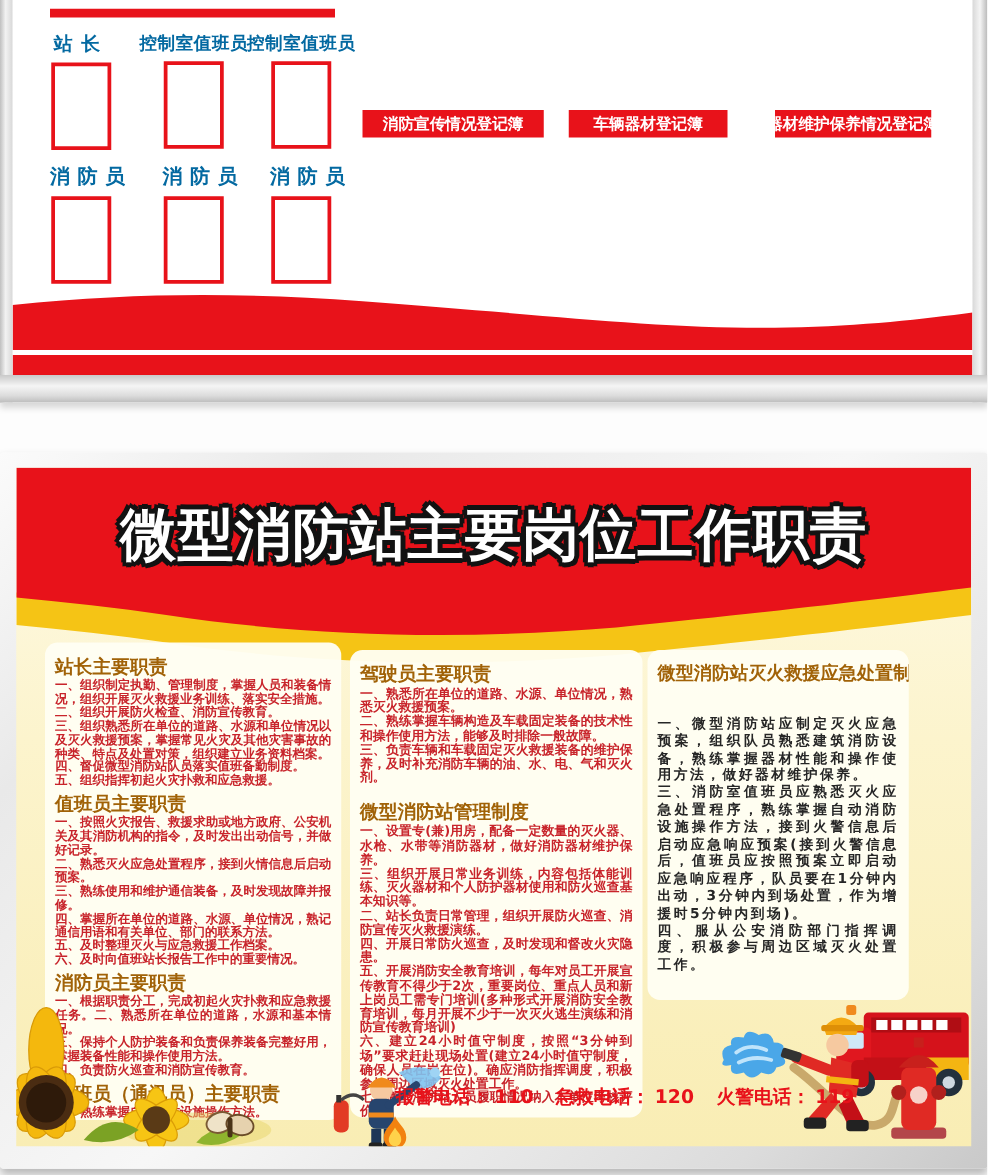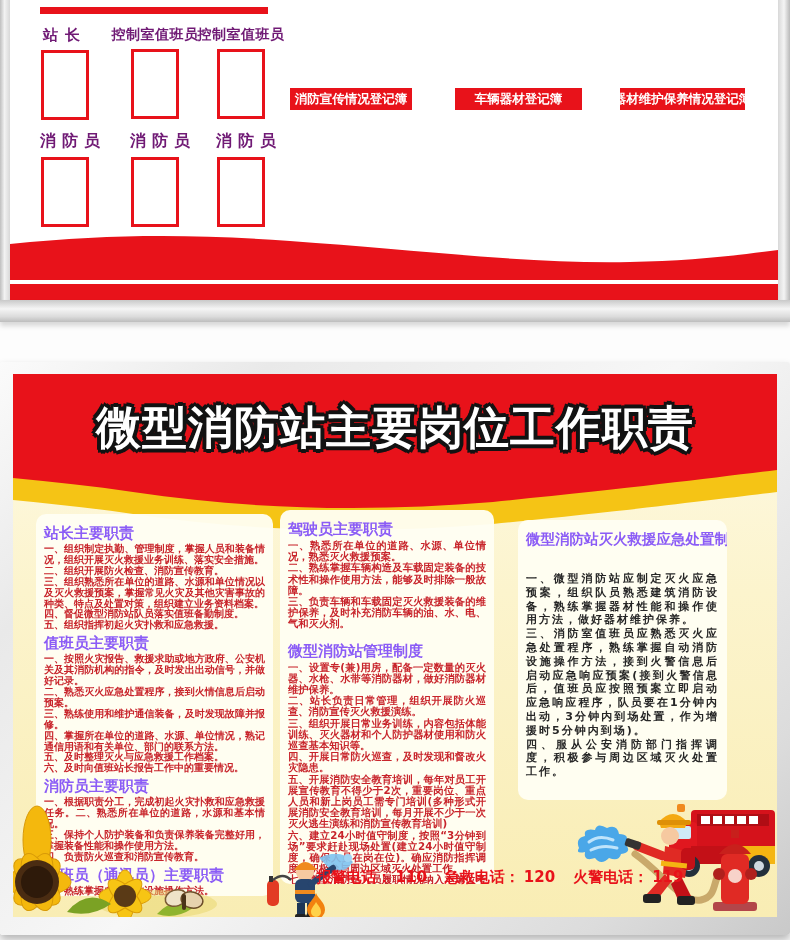--- a/index.html
+++ b/index.html
@@ -10,21 +10,21 @@
   .poster1{position:absolute;left:0;top:0;width:790px;height:322px;background:#ffffff;}
   .p1-frame-left{position:absolute;left:0;top:0;width:10px;height:322px;
     background:linear-gradient(90deg,#bfbfbf,#f2f2f2 45%,#d8d8d8);}
   .p1-frame-right{position:absolute;right:0;top:0;width:12px;height:322px;
     background:linear-gradient(90deg,#d8d8d8,#f4f4f4 50%,#b9b9b9);}
   .p1-frame-bottom{position:absolute;left:0;top:300px;width:790px;height:22px;
     background:linear-gradient(180deg,#c9c9c9,#f5f5f5 40%,#dcdcdc 75%,#bdbdbd);
     box-shadow:0 4px 5px rgba(0,0,0,.15);}
   .p1-topbar{position:absolute;left:40px;top:7px;width:228px;height:7px;background:#e8121a;}
   .photo-cell{position:absolute;width:110px;transform:translateX(-50%);text-align:center;}
-  .photo-label{display:block;color:#701a75;font-weight:800;white-space:nowrap;}
+  .photo-label{display:block;color:#0369a1;font-weight:800;white-space:nowrap;}
   .row1 .photo-label{font-size:15px;letter-spacing:7px;}
   .row1 .photo-label.long{font-size:14px;letter-spacing:0.5px;}
   .row2 .photo-label{font-size:16px;letter-spacing:6px;margin-left:16px;}
   .photo-frame{width:42px;height:64px;border:3px solid #e8121a;background:#fff;margin:5px auto 0;}
   .badge{position:absolute;height:22px;background:#e8121a;color:#ffffff;font-weight:800;
     font-size:12.5px;display:flex;align-items:center;justify-content:center;white-space:nowrap;}
   .p1-wave{position:absolute;left:10px;top:228px;width:768px;height:74px;display:block;}
 
   
   .poster2{position:absolute;left:0;top:362px;width:790px;height:573px;
@@ -34,23 +34,23 @@
     background:linear-gradient(180deg,#fefbе8 0%,#fdf7d8 35%,#faf0bd 100%);
     background:linear-gradient(180deg,#fefae6 0%,#fcf4cd 40%,#f9edb4 100%);}
   .banner-wave{position:absolute;left:0;top:0;width:100%;height:165px;display:block;}
   .banner-title{position:absolute;left:0;top:24px;width:100%;margin:0;text-align:center;
     font-size:45px;font-weight:900;color:#ffffff;letter-spacing:1px;white-space:nowrap;
     text-shadow:4px 0 0 #121212,-4px 0 0 #121212,0 4px 0 #121212,0 -4px 0 #121212,
       3px 3px 0 #121212,-3px 3px 0 #121212,3px -3px 0 #121212,-3px -3px 0 #121212;}
   .panel{position:absolute;background:rgba(255,254,243,.96);border-radius:10px;
     padding:7px 8px;box-sizing:border-box;overflow:hidden;}
   .panel1{left:23px;top:140px;width:237px;height:382px;}
-  .panel2{left:267px;top:136px;width:214px;height:374px;}
+  .panel2{left:267px;top:146px;width:234px;height:374px;}
   .panel3{left:505px;top:146px;width:209px;height:280px;}
-  .sec-heading{margin:3px 0 2px;color:#8b5cf6;font-weight:900;font-size:15px;line-height:18px;white-space:nowrap;}
+  .sec-heading{margin:3px 0 2px;color:#a16207;font-weight:900;font-size:15px;line-height:18px;white-space:nowrap;}
   .panel3 .sec-heading{font-size:14.5px;margin-bottom:24px;}
   .sec-p{margin:0;color:#c8242b;font-weight:700;font-size:10px;line-height:10.9px;text-align:justify;}
   .panel2 .sec-p{font-size:10.3px;line-height:11.2px;}
   .panel2 .sec2-gap{margin-top:12px;}
   .panel3 .sec-p{color:#262626;font-size:11px;line-height:13.8px;letter-spacing:2px;}
   .hotlines{position:absolute;left:487px;top:494px;transform:translateX(-50%);
     display:flex;gap:18px;white-space:nowrap;}
   .hotline{color:#e8121a;font-weight:900;font-size:15px;}
   .hotline .hl-num{margin-left:4px;}
   .art{position:absolute;pointer-events:none;}
@@ -84,21 +84,21 @@
         <div class="photo-cell row2" style="left: 155px; top: 131px;">
           <span class="photo-label">消防员</span>
           <div class="photo-frame"></div>
         </div>
         <div class="photo-cell row2" style="left: 241px; top: 131px;">
           <span class="photo-label">消防员</span>
           <div class="photo-frame"></div>
         </div>
       </div>
     <div id="registry-badges">
-        <div class="badge" style="left: 290px; width: 122px; top: 88px;">消防宣传情况登记簿</div>
+        <div class="badge" style="left: 290px; width: 145px; top: 88px;">消防宣传情况登记簿</div>
         <div class="badge" style="left: 455px; width: 127px; top: 88px;">车辆器材登记簿</div>
         <div class="badge" style="left: 620px; width: 125px; top: 88px;">器材维护保养情况登记簿</div>
       </div>
 
     <svg class="p1-wave" viewBox="0 0 768 74" preserveAspectRatio="none">
       <path d="M0,16 C100,6 180,6 280,13 C420,23 520,36 620,34 C680,33 730,27 768,22 L768,52 L0,52 Z" fill="#e8121a"></path>
       <rect x="0" y="56" width="768" height="18" fill="#e8121a"></rect>
     </svg>
 
     <div class="p1-frame-left"></div>
@@ -137,22 +137,22 @@
           <h3 class="sec-heading">值班员（通讯员）主要职责</h3>
           <p class="sec-p">一、熟练掌握自动消防设施操作方法。</p>
         </div>
       <div class="panel panel2">
           <h3 class="sec-heading">驾驶员主要职责</h3>
           <p class="sec-p">一、熟悉所在单位的道路、水源、单位情况，熟悉灭火救援预案。</p>
           <p class="sec-p">二、熟练掌握车辆构造及车载固定装备的技术性和操作使用方法，能够及时排除一般故障。</p>
           <p class="sec-p">三、负责车辆和车载固定灭火救援装备的维护保养，及时补充消防车辆的油、水、电、气和灭火剂。</p>
           <h3 class="sec-heading sec2-gap">微型消防站管理制度</h3>
           <p class="sec-p">一、设置专(兼)用房，配备一定数量的灭火器、水枪、水带等消防器材，做好消防器材维护保养。</p>
+          <p class="sec-p">三、组织开展日常业务训练，内容包括体能训练、灭火器材和个人防护器材使用和防火巡查基本知识等。</p>
           <p class="sec-p">二、站长负责日常管理，组织开展防火巡查、消防宣传灭火救援演练。</p>
-          <p class="sec-p">三、组织开展日常业务训练，内容包括体能训练、灭火器材和个人防护器材使用和防火巡查基本知识等。</p>
           <p class="sec-p">四、开展日常防火巡查，及时发现和督改火灾隐患。</p>
           <p class="sec-p">五、开展消防安全教育培训，每年对员工开展宣传教育不得少于2次，重要岗位、重点人员和新上岗员工需专门培训(多种形式开展消防安全教育培训，每月开展不少于一次灭火逃生演练和消防宣传教育培训)</p>
           <p class="sec-p">六、建立24小时值守制度，按照“3分钟到场”要求赶赴现场处置(建立24小时值守制度，确保人员在岗在位)。确应消防指挥调度，积极参与周边区域灭火处置工作。</p>
           <p class="sec-p">七、微型消防站人员履职情况纳入本单位考核评价。</p>
         </div>
       <div class="panel panel3">
           <h3 class="sec-heading">微型消防站灭火救援应急处置制度</h3>
           <p class="sec-p">一、微型消防站应制定灭火应急预案，组织队员熟悉建筑消防设备，熟练掌握器材性能和操作使用方法，做好器材维护保养。</p>
           <p class="sec-p">三、消防室值班员应熟悉灭火应急处置程序，熟练掌握自动消防设施操作方法，接到火警信息后启动应急响应预案(接到火警信息后，值班员应按照预案立即启动应急响应程序，队员要在1分钟内出动，3分钟内到场处置，作为增援时5分钟内到场)。</p>
           <p class="sec-p">四、服从公安消防部门指挥调度，积极参与周边区域灭火处置工作。</p>

